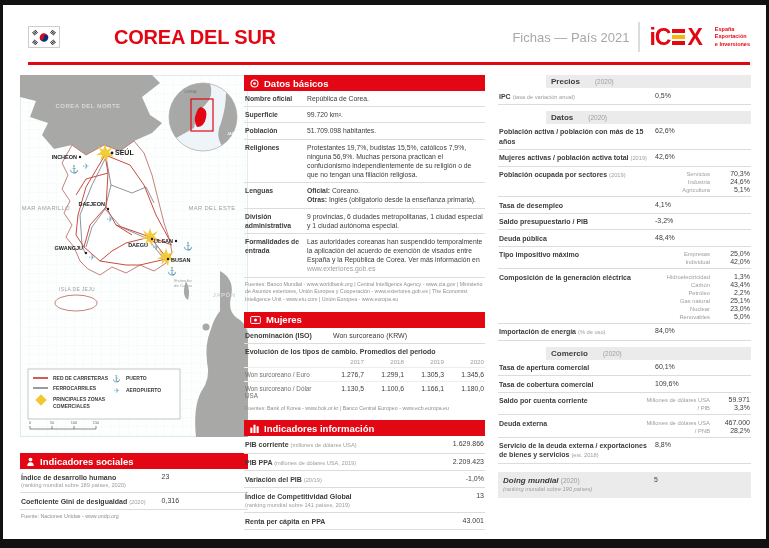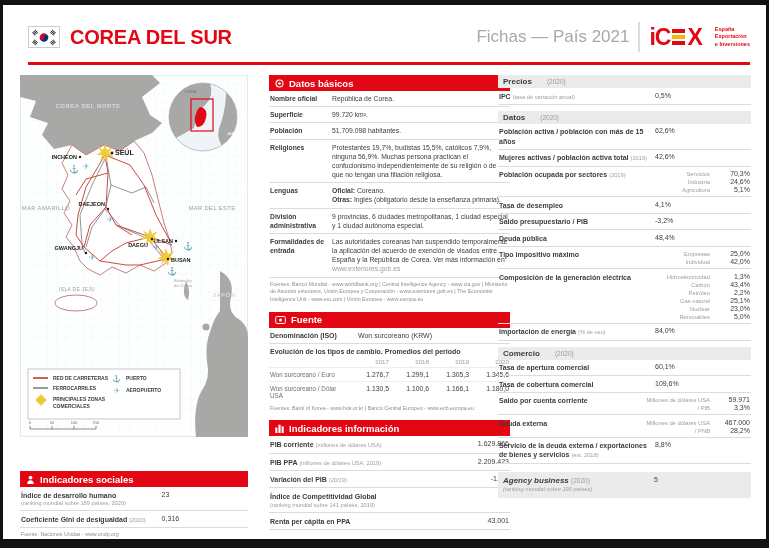--- a/index.html
+++ b/index.html
@@ -1,42 +1,42 @@
 <!DOCTYPE html>
 <html><head>
 <meta charset="utf-8">
 <style>
   * { margin:0; padding:0; box-sizing:border-box; }
   html,body { width:769px; height:548px; }
   body { background:#121212; font-family:"Liberation Sans", sans-serif; position:relative; overflow:hidden; }
   .page { position:absolute; left:3px; top:5px; width:763px; height:534px; background:#ffffff; overflow:hidden; }
 
   
-  .header { position:absolute; left:25px; top:10px; right:16px; height:44px; display:flex; align-items:center; }
+  .header { position:absolute; left:25px; top:10px; right:16px; height:44px; display:flex; align-items:center;gap:44px; }
   .flagbox { width:32px; height:22px; border:1px solid #cccccc; background:#fff; margin-right:10px; flex-shrink:0; display:flex; align-items:center; justify-content:center; }
   .title { color:#e30613; font-size:20px; font-weight:bold; letter-spacing:-0.2px; }
   .header-right { margin-left:auto; display:flex; align-items:center; gap:9px; }
-  .edition { color:#a7a8aa; font-size:17px; }
+  .edition { color:#a7a8aa; font-size:13px; }
   .logo-divider { width:2px; height:30px; background:#dcdcdc; }
   .logo { display:flex; align-items:center; color:#e30613; font-weight:bold; font-size:23px; letter-spacing:-1px; }
   .ebars { display:flex; flex-direction:column; gap:2px; margin:0 2px; }
   .ebars span { width:13px; height:4px; background:#e30613; display:block; }
   .ebars .mid { background:#f5b70a; }
   .tagline { color:#e30613; font-size:5.5px; line-height:1.3; margin-left:4px; font-weight:bold; }
   .rule { position:absolute; left:25px; right:16px; top:57px; height:3px; background:#e30613; }
 
   
   .col { position:absolute; top:70px; }
   .col-left  { left:17px;  width:228px; }
-  .col-mid   { left:266px; width:241px; }
+  .col-mid   { left:241px; width:241px; }
   .col-right { left:495px; width:253px; }
 
   .red-bar { background:#e30613; color:#fff; height:16px; display:flex; align-items:center; gap:5px; padding:0 6px; font-size:9.5px; font-weight:bold; }
   .bar-icon svg { display:block; }
-  .gray-bar { background:#ebebeb; height:13px; display:flex; align-items:center; gap:15px; padding:0 5px; font-size:8px; font-weight:bold; color:#3c3c3b; }
+  .gray-bar { background:#ebebeb; height:13px; display:flex; align-items:center; gap:15px; padding:0 5px; font-size:8px; font-weight:bold; color:#3c3c3b;margin-left:48px; }
   .gray-bar .yr { font-weight:normal; color:#9d9d9c; font-size:6.5px; }
   .mt { margin-top:6px; }
 
   
   .drow { display:flex; border-bottom:1px solid #dcdcdc; padding:3px 2px 3px 1px; font-size:6.8px; line-height:1.35; color:#3c3c3b; }
   .dlabel { width:62px; font-weight:bold; flex-shrink:0; padding-right:5px; }
   .dvalue { flex:1; }
   .glink { color:#9d9d9c; }
   .src { font-size:5.3px; color:#8f8f8f; line-height:1.45; padding:3px 1px 2px; }
 
@@ -63,21 +63,21 @@
   .with-subs .rlabel { flex:1.2; }
   .rsubs { flex:1; display:flex; flex-direction:column; gap:1px; }
   .subrow { display:flex; justify-content:flex-end; align-items:baseline; }
   .sl { color:#9d9d9c; font-size:5.8px; text-align:right; }
   .sv { width:40px; text-align:right; font-size:7px; flex-shrink:0; }
   .doing { background:#ebebeb; border-bottom:none; padding:4px 5px; margin-top:8px; }
   .doing .rlabel { font-style:italic; font-size:8px; }
   .doing .yr2 { font-style:normal; font-weight:normal; color:#9d9d9c; font-size:6.5px; }
 
   
-  .social { margin-top:30px; }
+  .social { margin-top:12px; }
 </style>
 </head>
 <body>
 
 <div class="page">
 
   <div class="header">
     <div class="flagbox">
       <svg width="28" height="19" viewBox="0 0 30 20">
         <rect width="30" height="20" fill="#ffffff"></rect>
@@ -338,21 +338,21 @@
     </div>
     <div class="src">Fuentes: Banco Mundial - www.worldbank.org | Central Intelligence Agency - www.cia.gov | Ministerio de Asuntos exteriores, Unión Europea y Cooperación - www.exteriores.gob.es | The Economist Inteligence Unit - www.eiu.com | Unión Europea - www.europa.eu</div>
 
     <div class="red-bar mt">
       <span class="bar-icon">
         <svg width="11" height="8" viewBox="0 0 12 9">
             <rect x="0.6" y="0.6" width="10.8" height="7.8" rx="1" fill="none" stroke="#fff" stroke-width="1.1"></rect>
             <circle cx="6" cy="4.5" r="1.7" fill="#fff"></circle>
           </svg>
       </span>
-      <span>Fuente</span>
+      <span>Mujeres</span>
     </div>
 
     <div class="denom-row">
       <div class="dl">Denominación (ISO)</div>
       <div>Won surcoreano (KRW)</div>
     </div>
     <div class="evo-title">Evolución de los tipos de cambio. Promedios del periodo</div>
     <div class="fx-head">
       <div style="flex:1"></div>
       <div class="fx-c">2017</div>
@@ -549,21 +549,21 @@
           </div>
       </div>
     </div>
     <div class="rrow">
       <div class="rlabel"><span>Servicio de la deuda externa / exportaciones de bienes y servicios</span> <span class="note">(est. 2018)</span></div>
       <div class="rvalue">8,8%</div>
     </div>
 
     <div class="rrow doing">
       <div class="rlabel">
-        <span>Agency business</span> <span class="yr2">(2020)</span>
+        <span>Doing mundial</span> <span class="yr2">(2020)</span>
         <span class="bnote">(ranking mundial sobre 190 países)</span>
       </div>
       <div class="rvalue">5</div>
     </div>
 
   </div>
 
 </div>
 
 </body></html>

